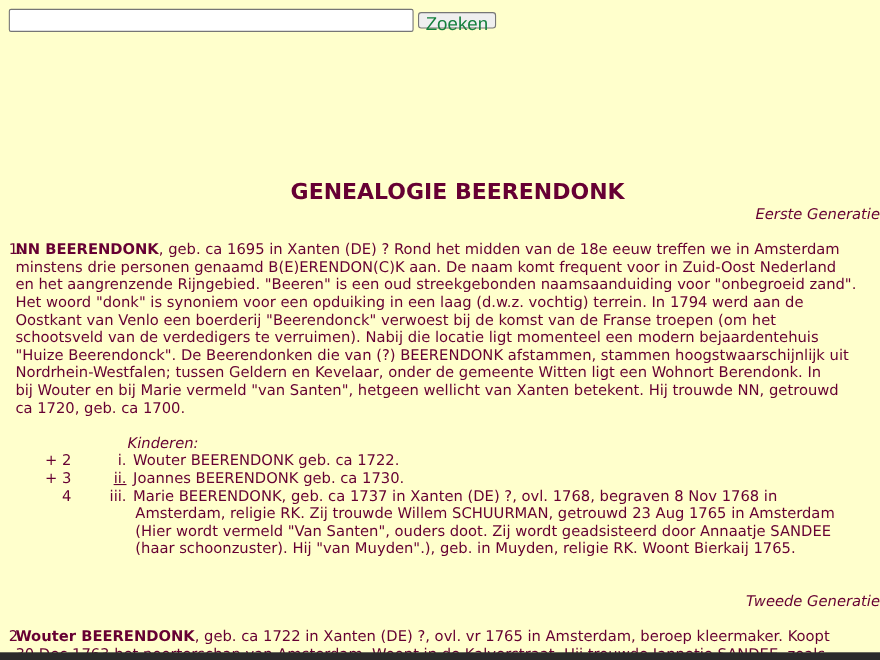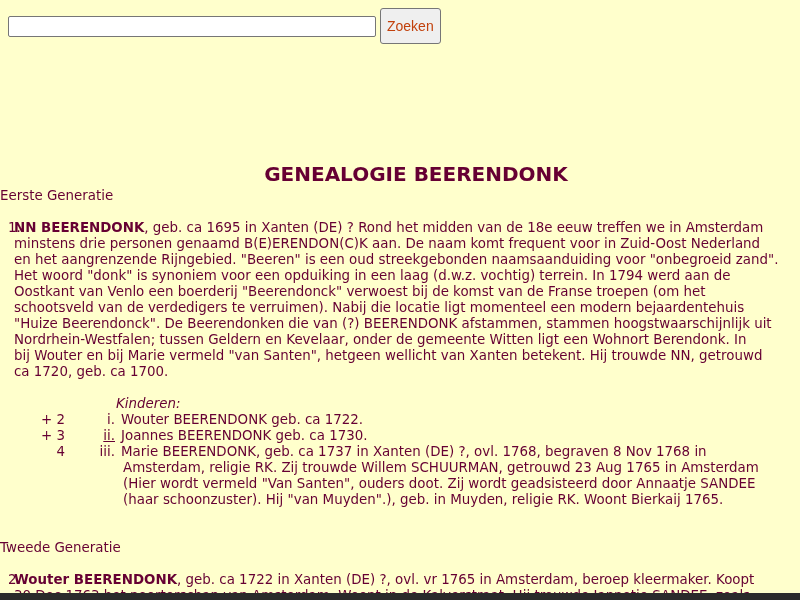--- a/index.html
+++ b/index.html
@@ -11,31 +11,31 @@
       font-size: 13.4px;
       position: relative;
     }
     .search-bar { position: absolute; left: 8px; top: 8px; display: flex; align-items: center; }
     .search-input {
       width: 362px; height: 17px; border: 1px solid #767676; border-radius: 2px;
       background: #fff; padding: 1px 2px; margin: 0; font-size: 13px;
       font-family: "Liberation Sans", sans-serif;
     }
     .search-btn {
-      margin-left: 4px; height: 36px; padding: 0 6px;
+      margin-left: 4px; height: 15px; padding: 0 6px;
       background: #efefef; border: 1px solid #767676; border-radius: 3px;
-      font-family: "Liberation Sans", sans-serif; font-size: 14px; color: #c2410c;
+      font-family: "Liberation Sans", sans-serif; font-size: 17px; color: #15803d;
     }
     .title {
       position: absolute; left: 0; width: 800px; top: 146px; text-align: center;
       font-weight: bold; font-size: 20px; color: #660033; margin: 16px;
     }
     .gen-head {
-      position: absolute; left: 0; width: 800px; text-align: left;
-      font-size: 13.4px;
+      position: absolute; left: 0; width: 800px; text-align: right;
+      font-style: italic; font-size: 13.4px;
     }
     .entry {
       position: absolute; left: 8px; width: 784px; line-height: 16px;
     }
     .entry .num { position: absolute; left: 0; top: 0; }
     .entry .body { margin-left: 6px; }
     .entry b { font-weight: bold; }
     .kids-head { position: absolute; left: 116px; font-style: italic; line-height: 16px; }
     .kid { position: absolute; left: 0; width: 800px; line-height: 16px; }
     .kid .mark { position: absolute; text-align: right; }

